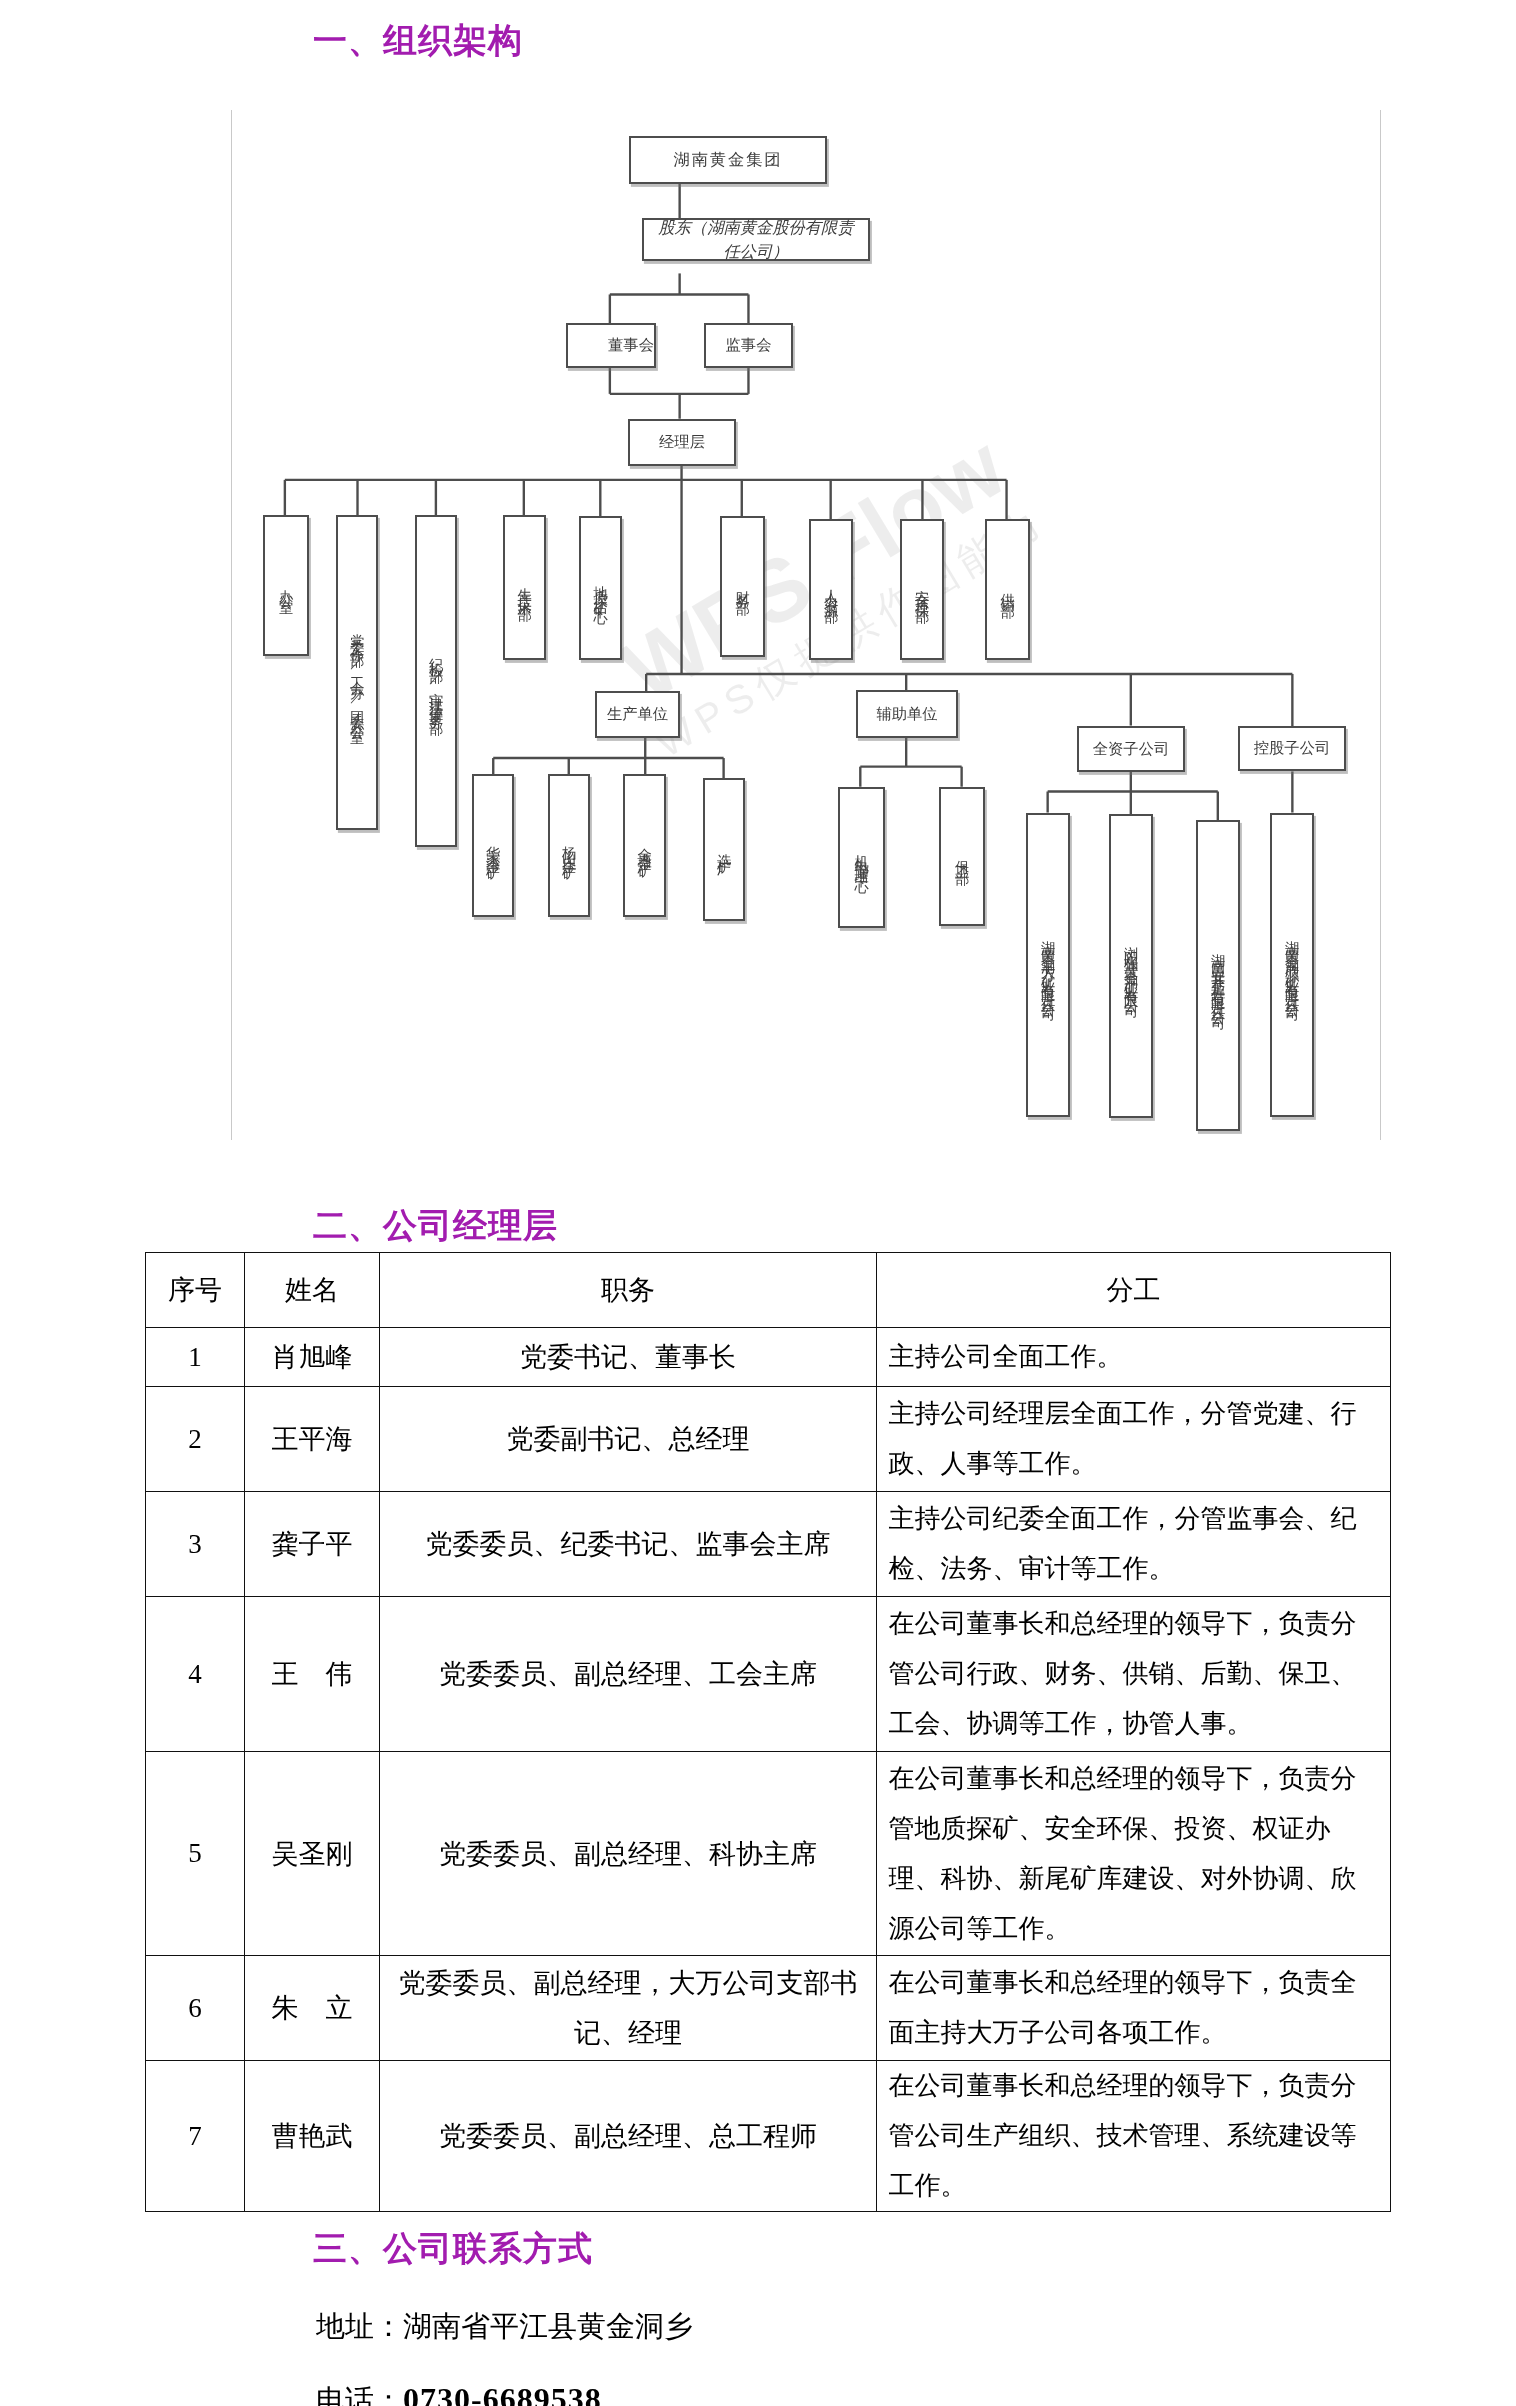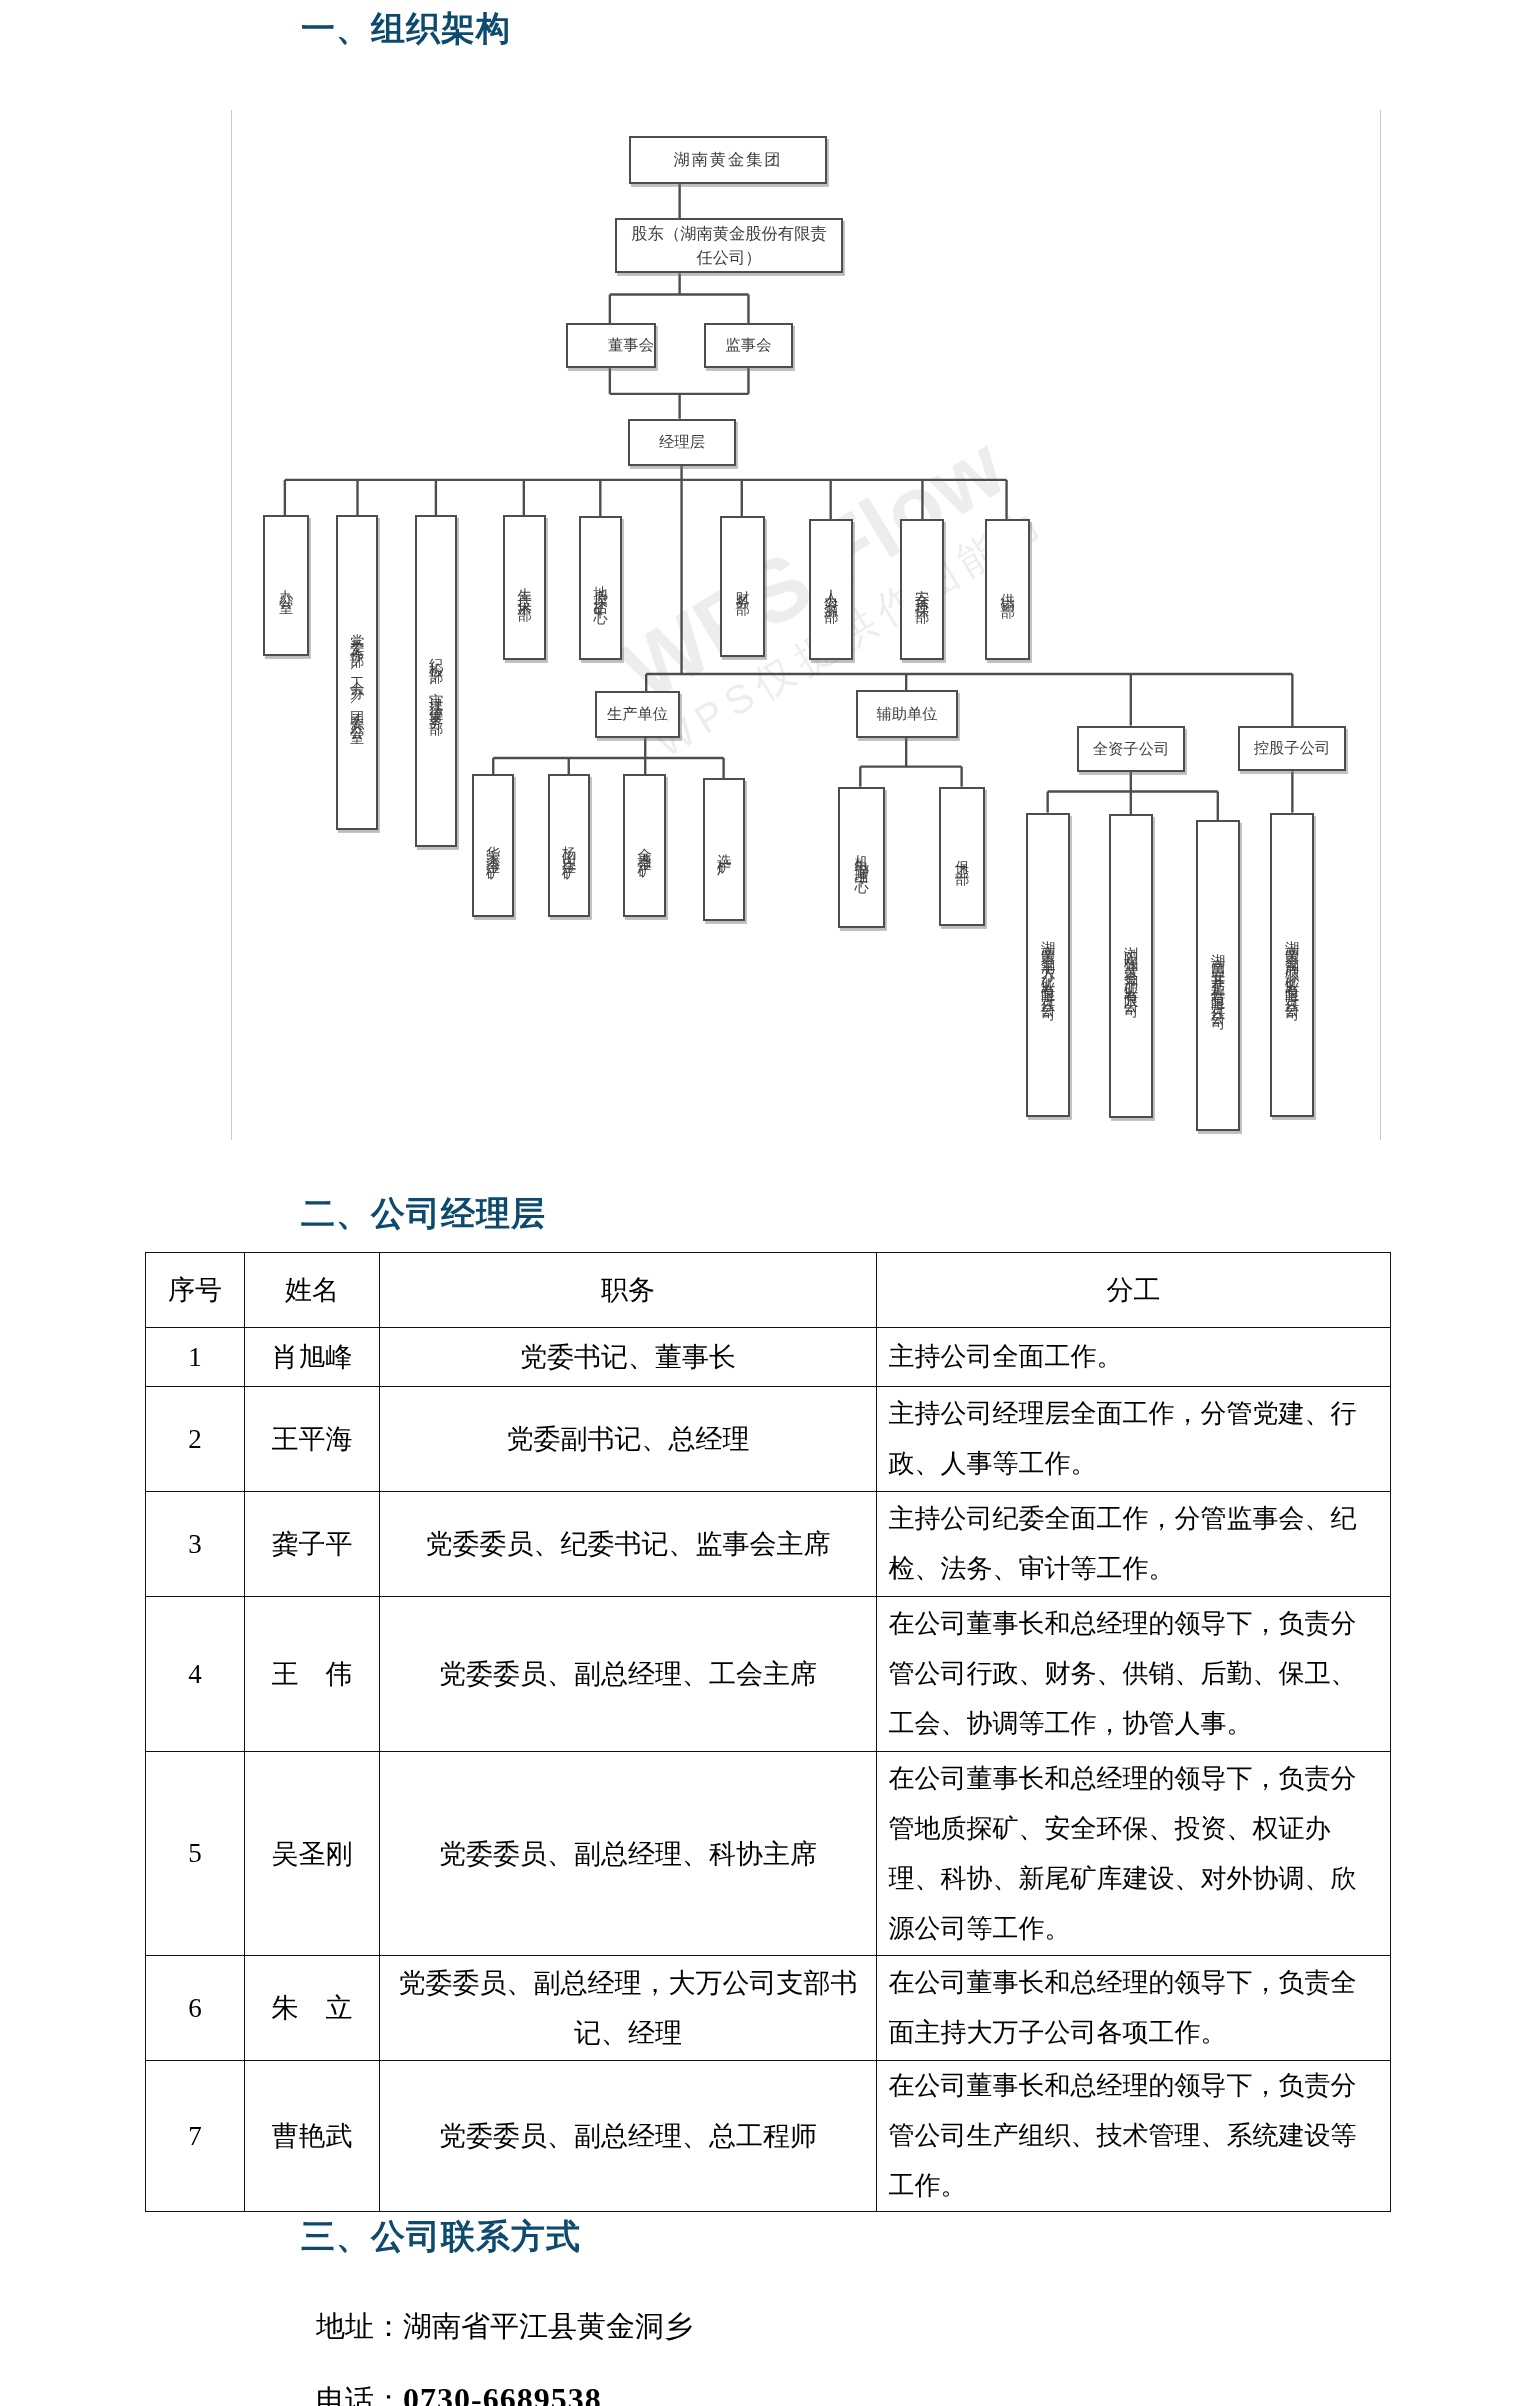--- a/index.html
+++ b/index.html
@@ -1,22 +1,22 @@
 <!DOCTYPE html>
 <html><head>
 <meta charset="utf-8">
 <style>
   html,body{margin:0;padding:0;background:#ffffff;}
   body{width:1517px;height:2407px;position:relative;overflow:hidden;
        font-family:"Liberation Serif","DejaVu Serif",serif;color:#000;}
   .abs{position:absolute;}
 
   
-  .sec-title{position:absolute;left:301px;margin:0;font-family:"Liberation Sans","DejaVu Sans",sans-serif;
-             font-weight:700;font-size:34px;color:#0c4a6e;white-space:nowrap;letter-spacing:1px;}
+  .sec-title{position:absolute;left:301px;margin:12px;font-family:"Liberation Sans","DejaVu Sans",sans-serif;
+             font-weight:700;font-size:34px;color:#a21caf;white-space:nowrap;letter-spacing:1px;}
   #title1{top:5.7px;}
   #title2{top:1191px;}
   #title3{top:2214px;}
 
   
   #chart-frame{position:absolute;left:231px;top:110px;width:1148px;height:1030px;
                border-left:1.9px solid #c9c9c9;border-right:1.9px solid #c9c9c9;}
 
   
   #watermark{position:absolute;left:531px;top:449px;width:593px;height:287px;
@@ -117,21 +117,21 @@
       <line x1="1183" y1="807" x2="1183" y2="828" stroke="#4d4d4d" stroke-width="2.5"></line>
       <line x1="1096" y1="828" x2="1274" y2="828" stroke="#4d4d4d" stroke-width="2.5"></line>
       <line x1="1096" y1="828" x2="1096" y2="850" stroke="#4d4d4d" stroke-width="2.5"></line>
       <line x1="1183" y1="828" x2="1183" y2="852" stroke="#4d4d4d" stroke-width="2.5"></line>
       <line x1="1274" y1="828" x2="1274" y2="858" stroke="#4d4d4d" stroke-width="2.5"></line>
       <line x1="1352" y1="807" x2="1352" y2="850" stroke="#4d4d4d" stroke-width="2.5"></line>
     </svg>
 
   <div id="org-nodes" class="abs" style="left:0;top:0;">
       <div class="box big" style="left: 581px; top: 136px; width: 198px; height: 48px;">湖南黄金集团</div>
-      <div class="box big pad" style="left: 567px; top: 218px; width: 228px; height: 55px;">股东（湖南黄金股份有限责任公司）</div>
+      <div class="box big pad" style="left: 594px; top: 218px; width: 228px; height: 43px; font-style: italic;">股东（湖南黄金股份有限责任公司）</div>
       <div class="box" style="left: 566px; top: 323px; width: 90px; height: 45px; padding-left: 40px;">董事会</div>
       <div class="box" style="left: 704px; top: 323px; width: 89px; height: 45px;">监事会</div>
       <div class="box" style="left: 628px; top: 419px; width: 108px; height: 47px;">经理层</div>
       <div class="box v" style="left: 263px; top: 515px; width: 46px; height: 141px;">办公室</div>
       <div class="box v" style="left: 336px; top: 515px; width: 42px; height: 315px;">党委工作部／工会办／团委办公室</div>
       <div class="box v" style="left: 415px; top: 515px; width: 42px; height: 332px;">纪检部／审计法律事务部</div>
       <div class="box v" style="left: 503px; top: 515px; width: 43px; height: 145px;">生产技术部</div>
       <div class="box v" style="left: 579px; top: 516px; width: 43px; height: 144px;">地质探矿中心</div>
       <div class="box v" style="left: 720px; top: 516px; width: 45px; height: 141px;">财务部</div>
       <div class="box v" style="left: 809px; top: 519px; width: 44px; height: 141px;">人力资源部</div>

